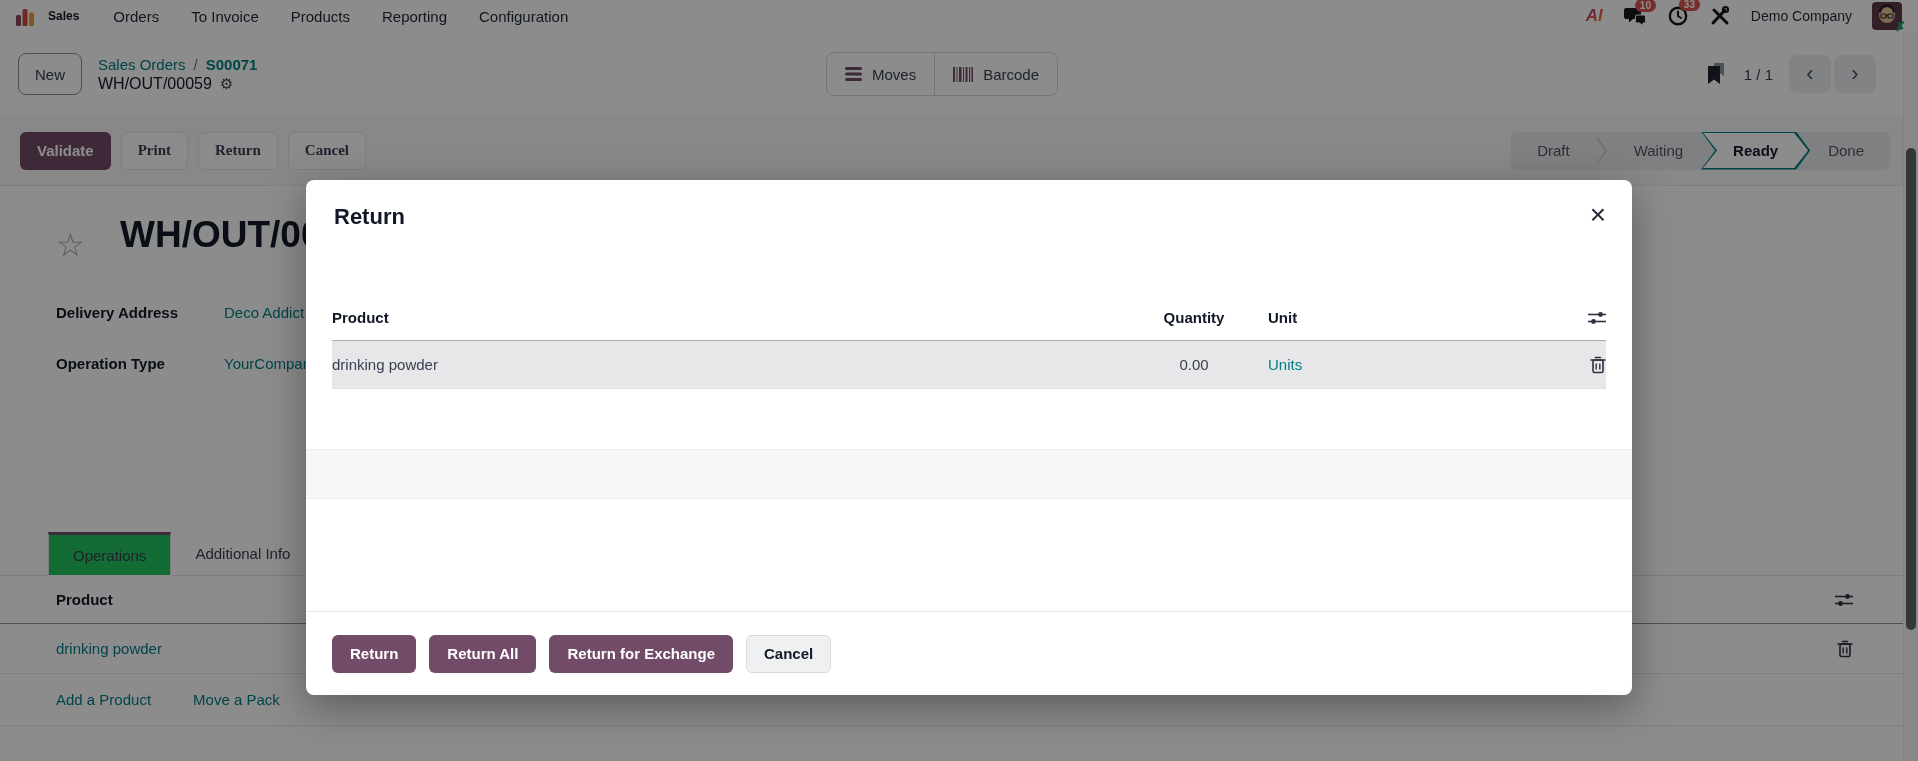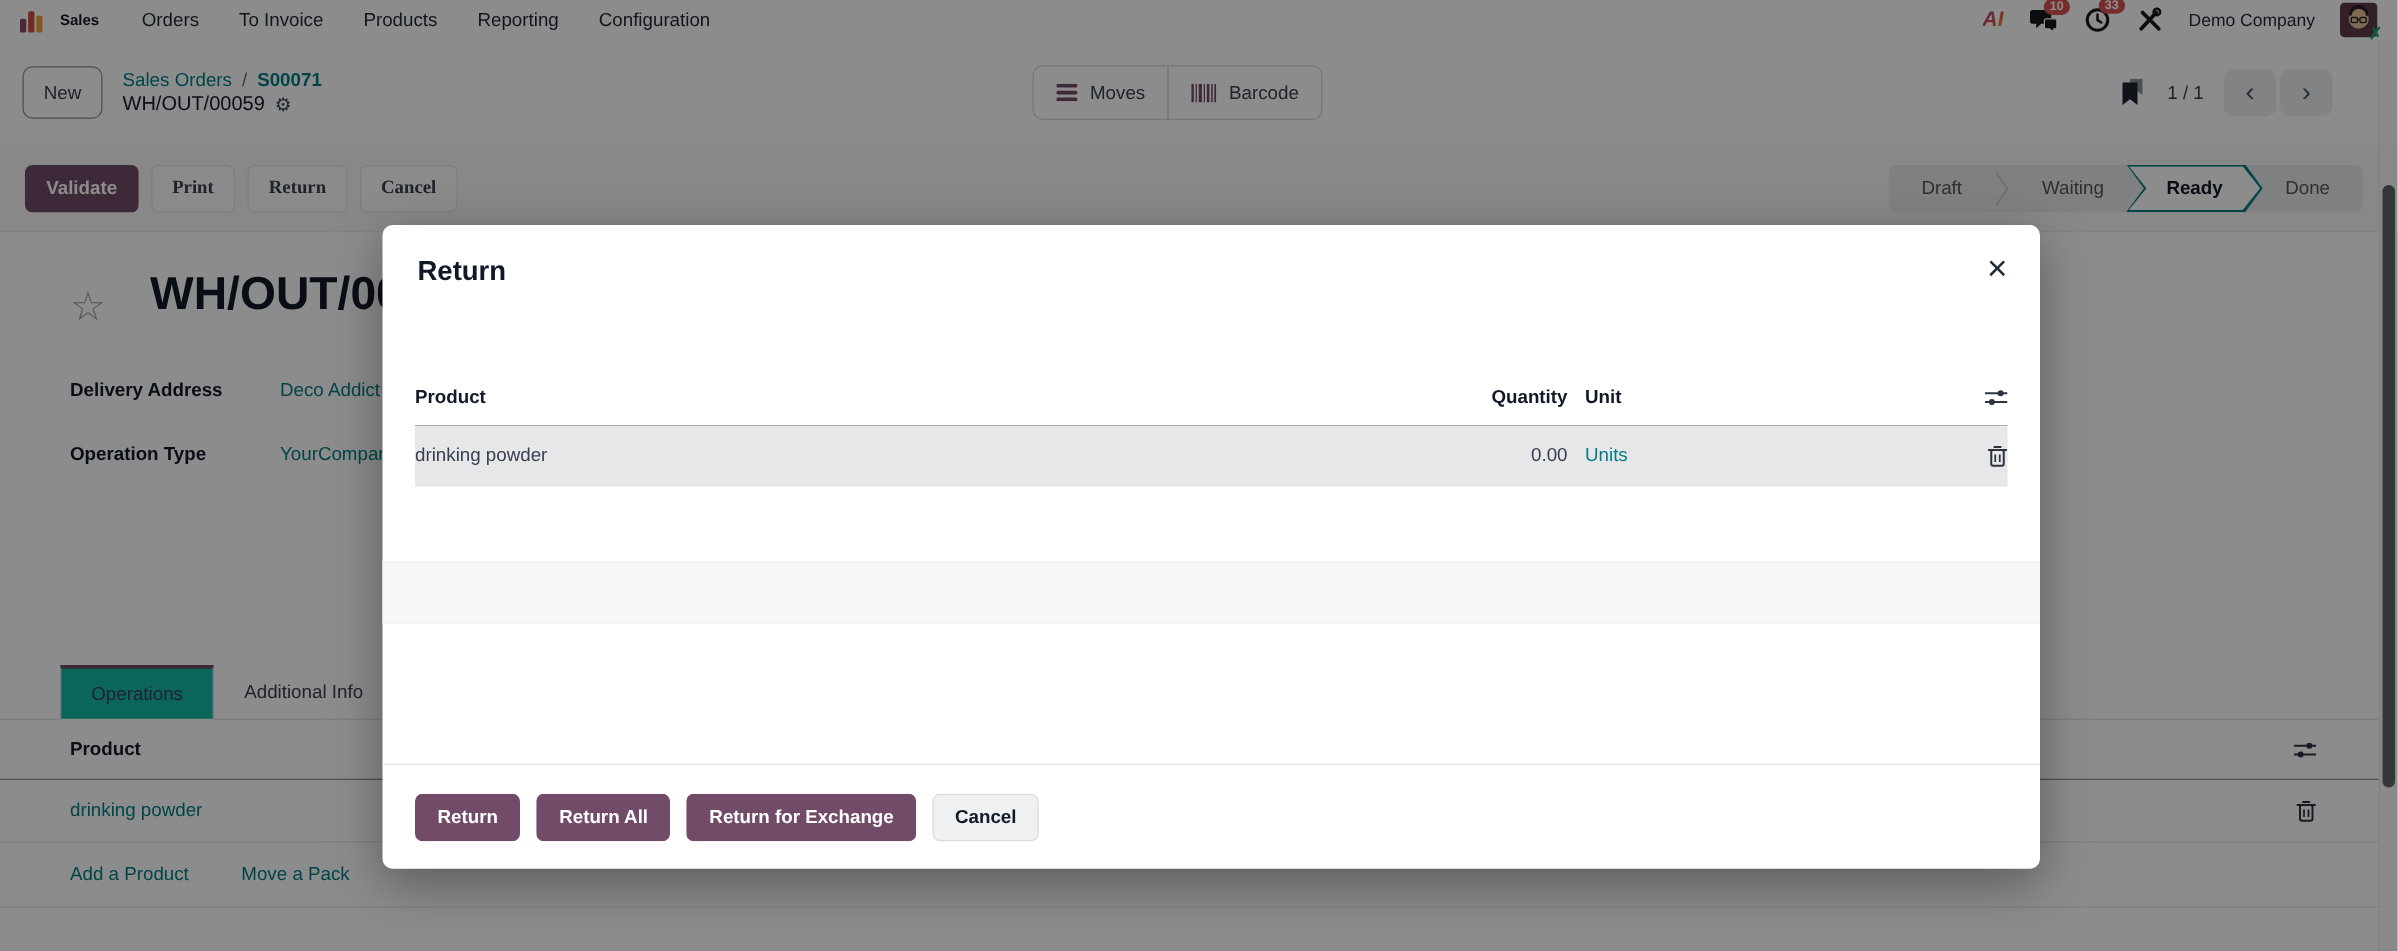--- a/index.html
+++ b/index.html
@@ -37,21 +37,21 @@
   .bc-link { color:#017e84; cursor:pointer; }
   .bc-sep { color:#6b7280; }
   .bc-current { color:#017e84; font-weight:600; cursor:pointer; }
   .record-line { font-size:16px; color:#111827; display:flex; align-items:center; gap:8px; }
   .gear { color:#374151; font-size:15px; cursor:pointer; }
   .view-switch { position:absolute; left:826px; top:50%; transform:translateY(-50%); display:flex; }
   .vs-btn { height:44px; display:flex; align-items:center; gap:10px; padding:0 18px; background:#fff;
     border:1px solid #d4d7db; font-size:15px; color:#374151; cursor:pointer; font-family:inherit; }
   .vs-btn:first-child { border-radius:8px 0 0 8px; }
   .vs-btn:last-child { border-radius:0 8px 8px 0; margin-left:-1px; }
-  .pager { position:absolute; right:52px; top:50%; transform:translateY(-50%); display:flex; align-items:center; }
+  .pager { position:absolute; right:42px; top:50%; transform:translateY(-50%); display:flex; align-items:center; }
   .bookmark { margin-right:18px; cursor:pointer; }
   .pager-value { font-size:15px; color:#374151; margin-right:16px; }
   .pager-btn { width:42px; height:38px; border:none; background:#eceef1; color:#4b5563; font-size:22px;
     line-height:1; border-radius:8px; cursor:pointer; font-family:inherit; }
   .pager-btn + .pager-btn { margin-left:3px; }
 
   
   .form-header { height:70px; background:#f7f8f9; border-bottom:1px solid #e7e9eb; position:relative;
     display:flex; align-items:center; padding:0 20px; }
   .hbtn { height:38px; padding:0 16px; border-radius:6px; font-size:15px; font-weight:600; cursor:pointer;
@@ -75,21 +75,21 @@
   .fav-star { position:absolute; left:56px; top:40px; font-size:32px; color:#9aa0a8; cursor:pointer; }
   .sheet-title { position:absolute; left:120px; top:28px; font-size:37px; font-weight:700; color:#111827; }
   .field-row { position:absolute; left:56px; display:flex; align-items:baseline; font-size:15px; }
   .field-row.r1 { top:118px; } .field-row.r2 { top:169px; }
   .field-label { width:168px; font-weight:700; color:#111827; }
   .field-value { color:#017e84; cursor:pointer; }
   .tabs { position:absolute; left:0; right:0; top:344px; height:46px; display:flex; align-items:flex-end;
     padding-left:48px; border-bottom:1px solid #dee2e6; }
   .tab { height:44px; display:flex; align-items:center; padding:0 24px; font-size:15px; color:#374151; cursor:pointer; }
   .tab-active { border-top:3px solid #714B67; border-left:1px solid #dee2e6; border-right:1px solid #dee2e6;
-    border-bottom:1px solid #fff; margin-bottom:-1px; background:#14b8a6; }
+    border-bottom:1px solid #fff; margin-bottom:-1px; background:#22c55e; }
   .bg-table { position:absolute; left:0; right:0; top:390px; }
   .bg-thead { height:48px; display:flex; align-items:center; padding:0 50px 0 56px;
     border-bottom:1px solid #8f959c; font-size:15px; font-weight:700; color:#111827; }
   .bg-row { height:50px; display:flex; align-items:center; padding:0 50px 0 56px;
     border-bottom:1px solid #e4e7ea; font-size:15px; }
   .bg-row .link { color:#017e84; cursor:pointer; }
   .bg-links { height:52px; display:flex; align-items:center; gap:42px; padding:0 56px;
     border-bottom:1px solid #e4e7ea; font-size:15px; }
   .spacer { flex:1; }
   .icon-btn { background:none; border:none; cursor:pointer; padding:0; display:flex; align-items:center; font-family:inherit; }
@@ -106,21 +106,21 @@
   .modal-title { font-size:22px; font-weight:600; color:#111827; }
   .modal-close { margin-left:auto; background:none; border:none; font-size:28px; line-height:22px;
     color:#1f2937; cursor:pointer; font-family:inherit; }
   .modal-body { padding:0 26px; }
   .mtable { margin-top:45px; }
   .mrow { display:flex; align-items:center; }
   .m-thead { height:46px; border-bottom:1px solid #a8adb4; font-size:15px; font-weight:700; color:#111827; }
   .m-data { height:48px; background:#e7e7e9; border-bottom:1px solid #dee2e6; font-size:15px; color:#374151; }
   .m-addline { height:46px; border-bottom:1px solid #dee2e6; font-size:15px; }
   .col-product { flex:1; }
-  .col-qty { width:120px; text-align:right; }
+  .col-qty { width:120px; text-align:center; }
   .col-unit { width:310px; padding-left:14px; }
   .col-actions { width:42px; display:flex; justify-content:flex-end; }
   .teal-link { color:#017e84; cursor:pointer; }
   .m-gap1 { height:60px; }
   .m-band { height:50px; background:#f7f7f8; border-top:1px solid #efeff1; border-bottom:1px solid #efeff1;
     margin:0 -26px; }
   .modal-footer { position:absolute; left:0; right:0; bottom:0; height:84px; border-top:1px solid #e5e7eb;
     display:flex; align-items:center; gap:13px; padding:0 26px; }
   .mbtn { height:38px; padding:0 17px; border-radius:6px; font-size:15px; font-weight:700; cursor:pointer;
     font-family:inherit; border:1px solid transparent; }

